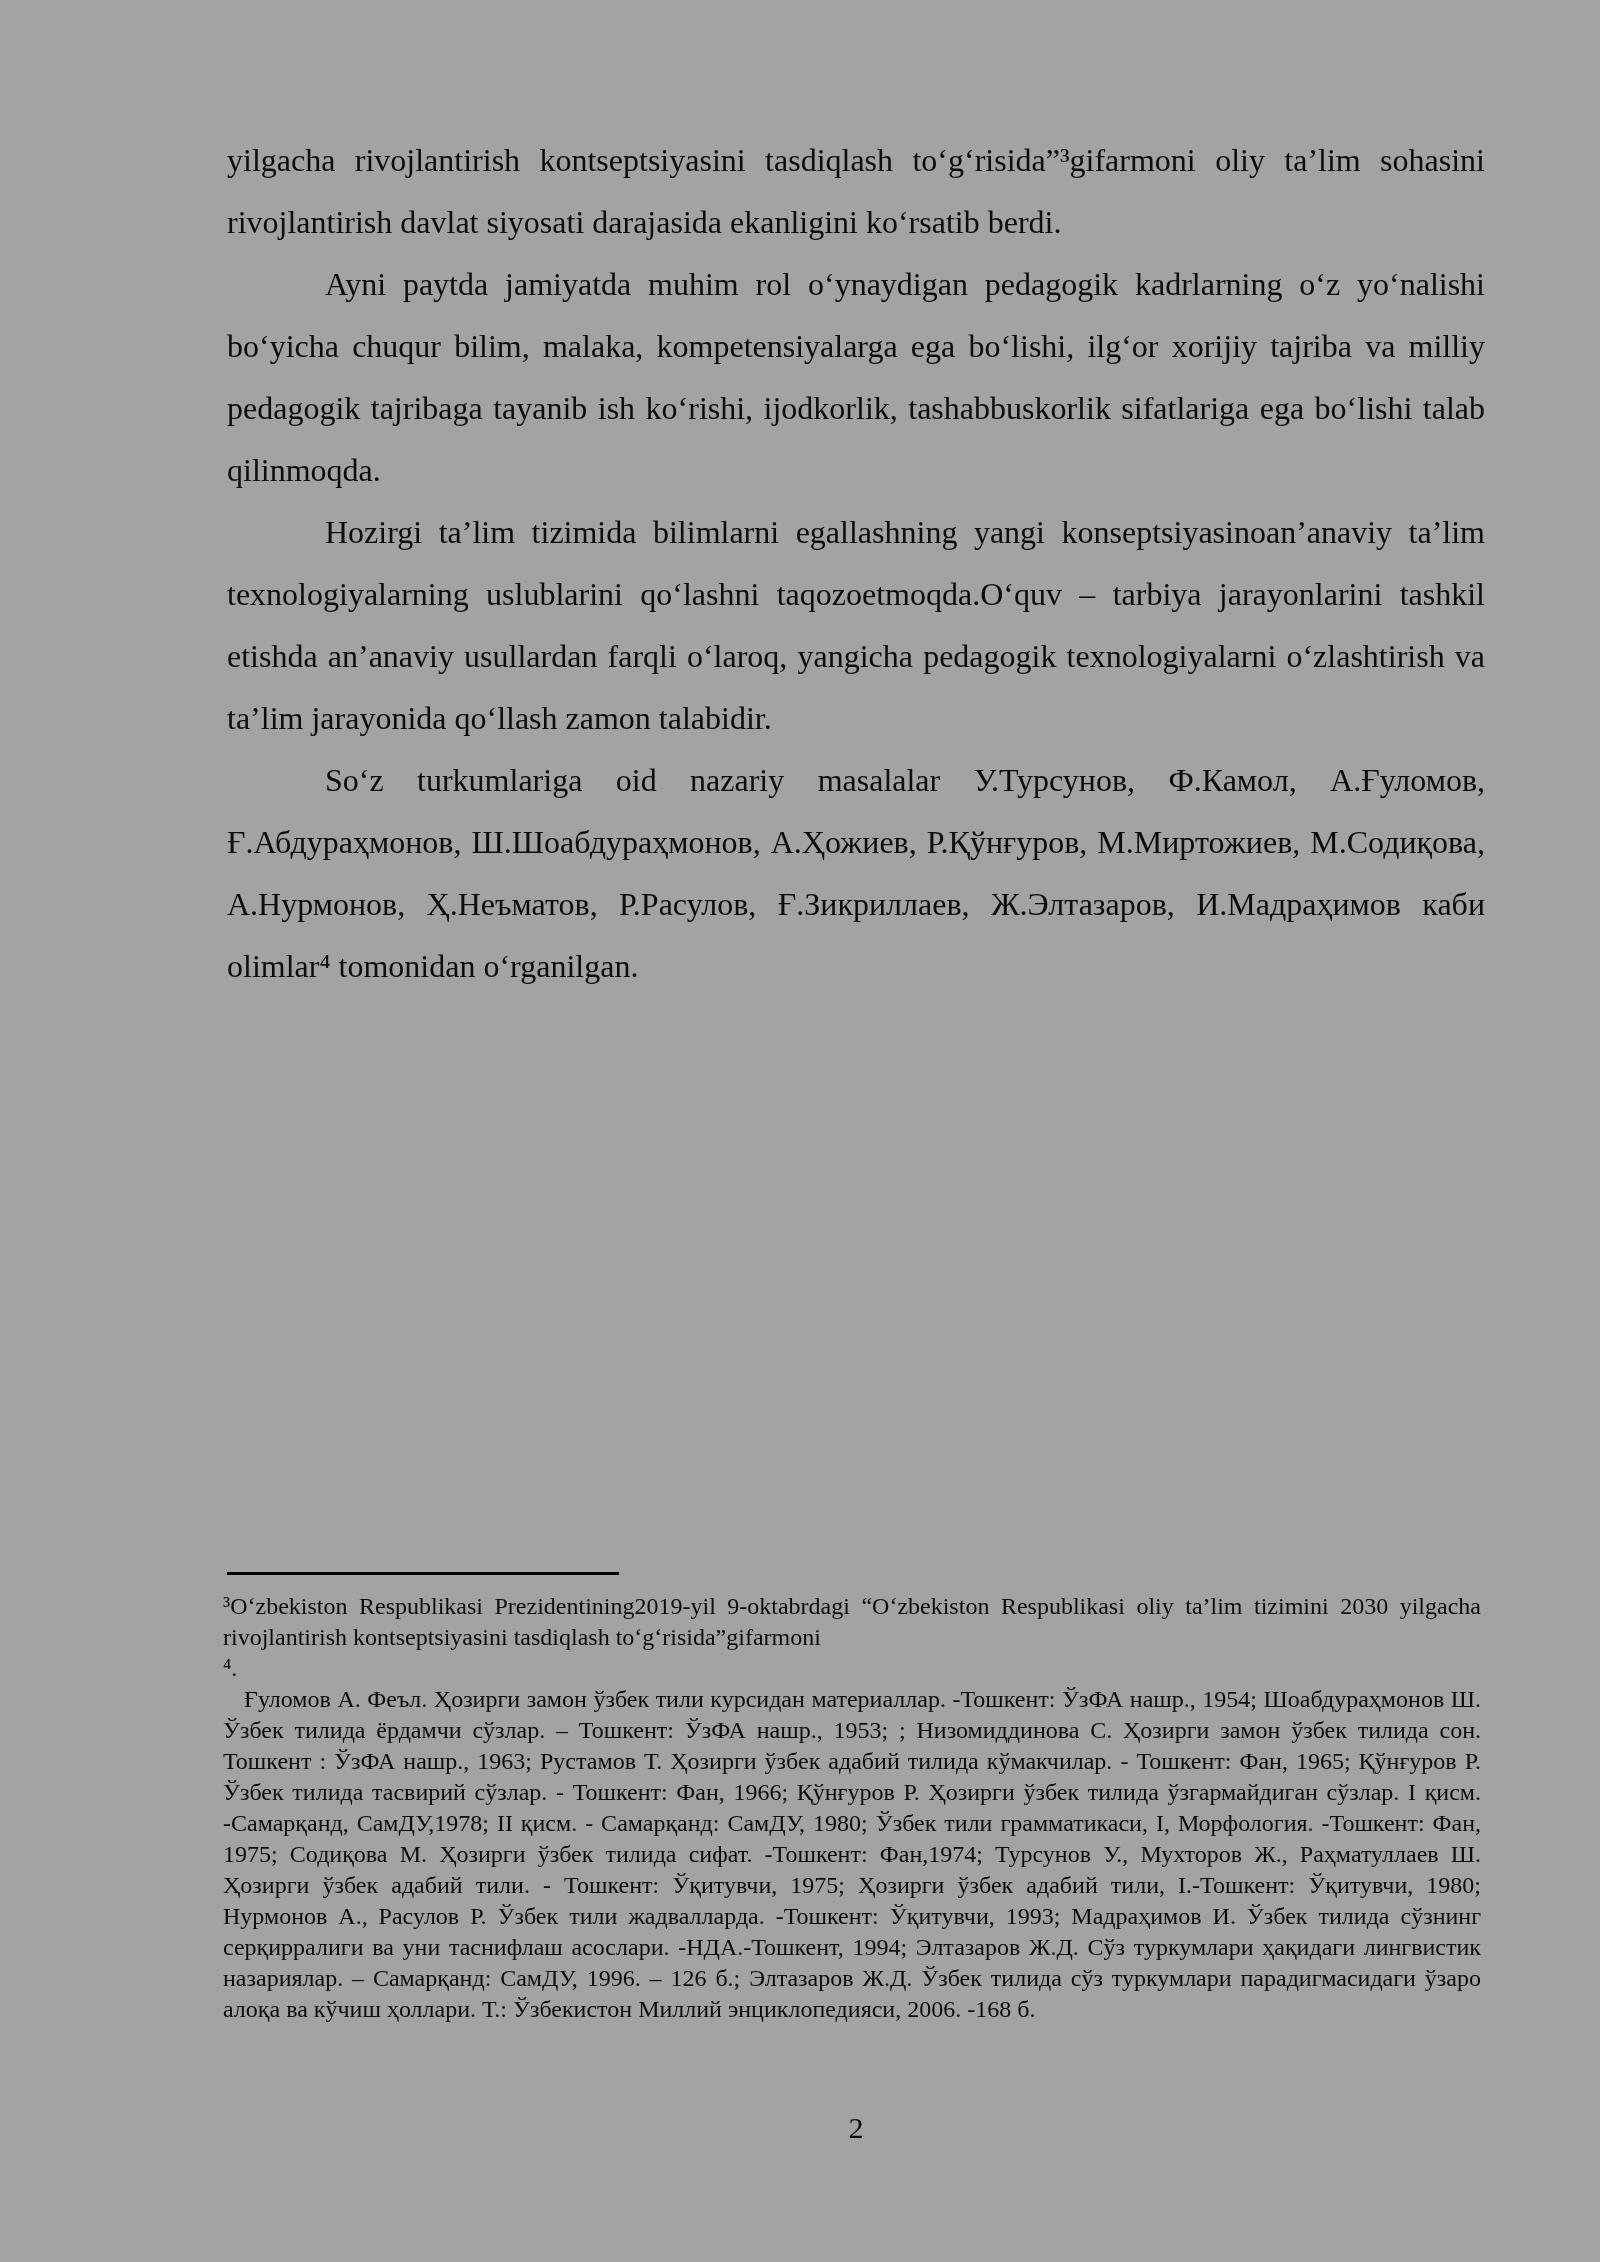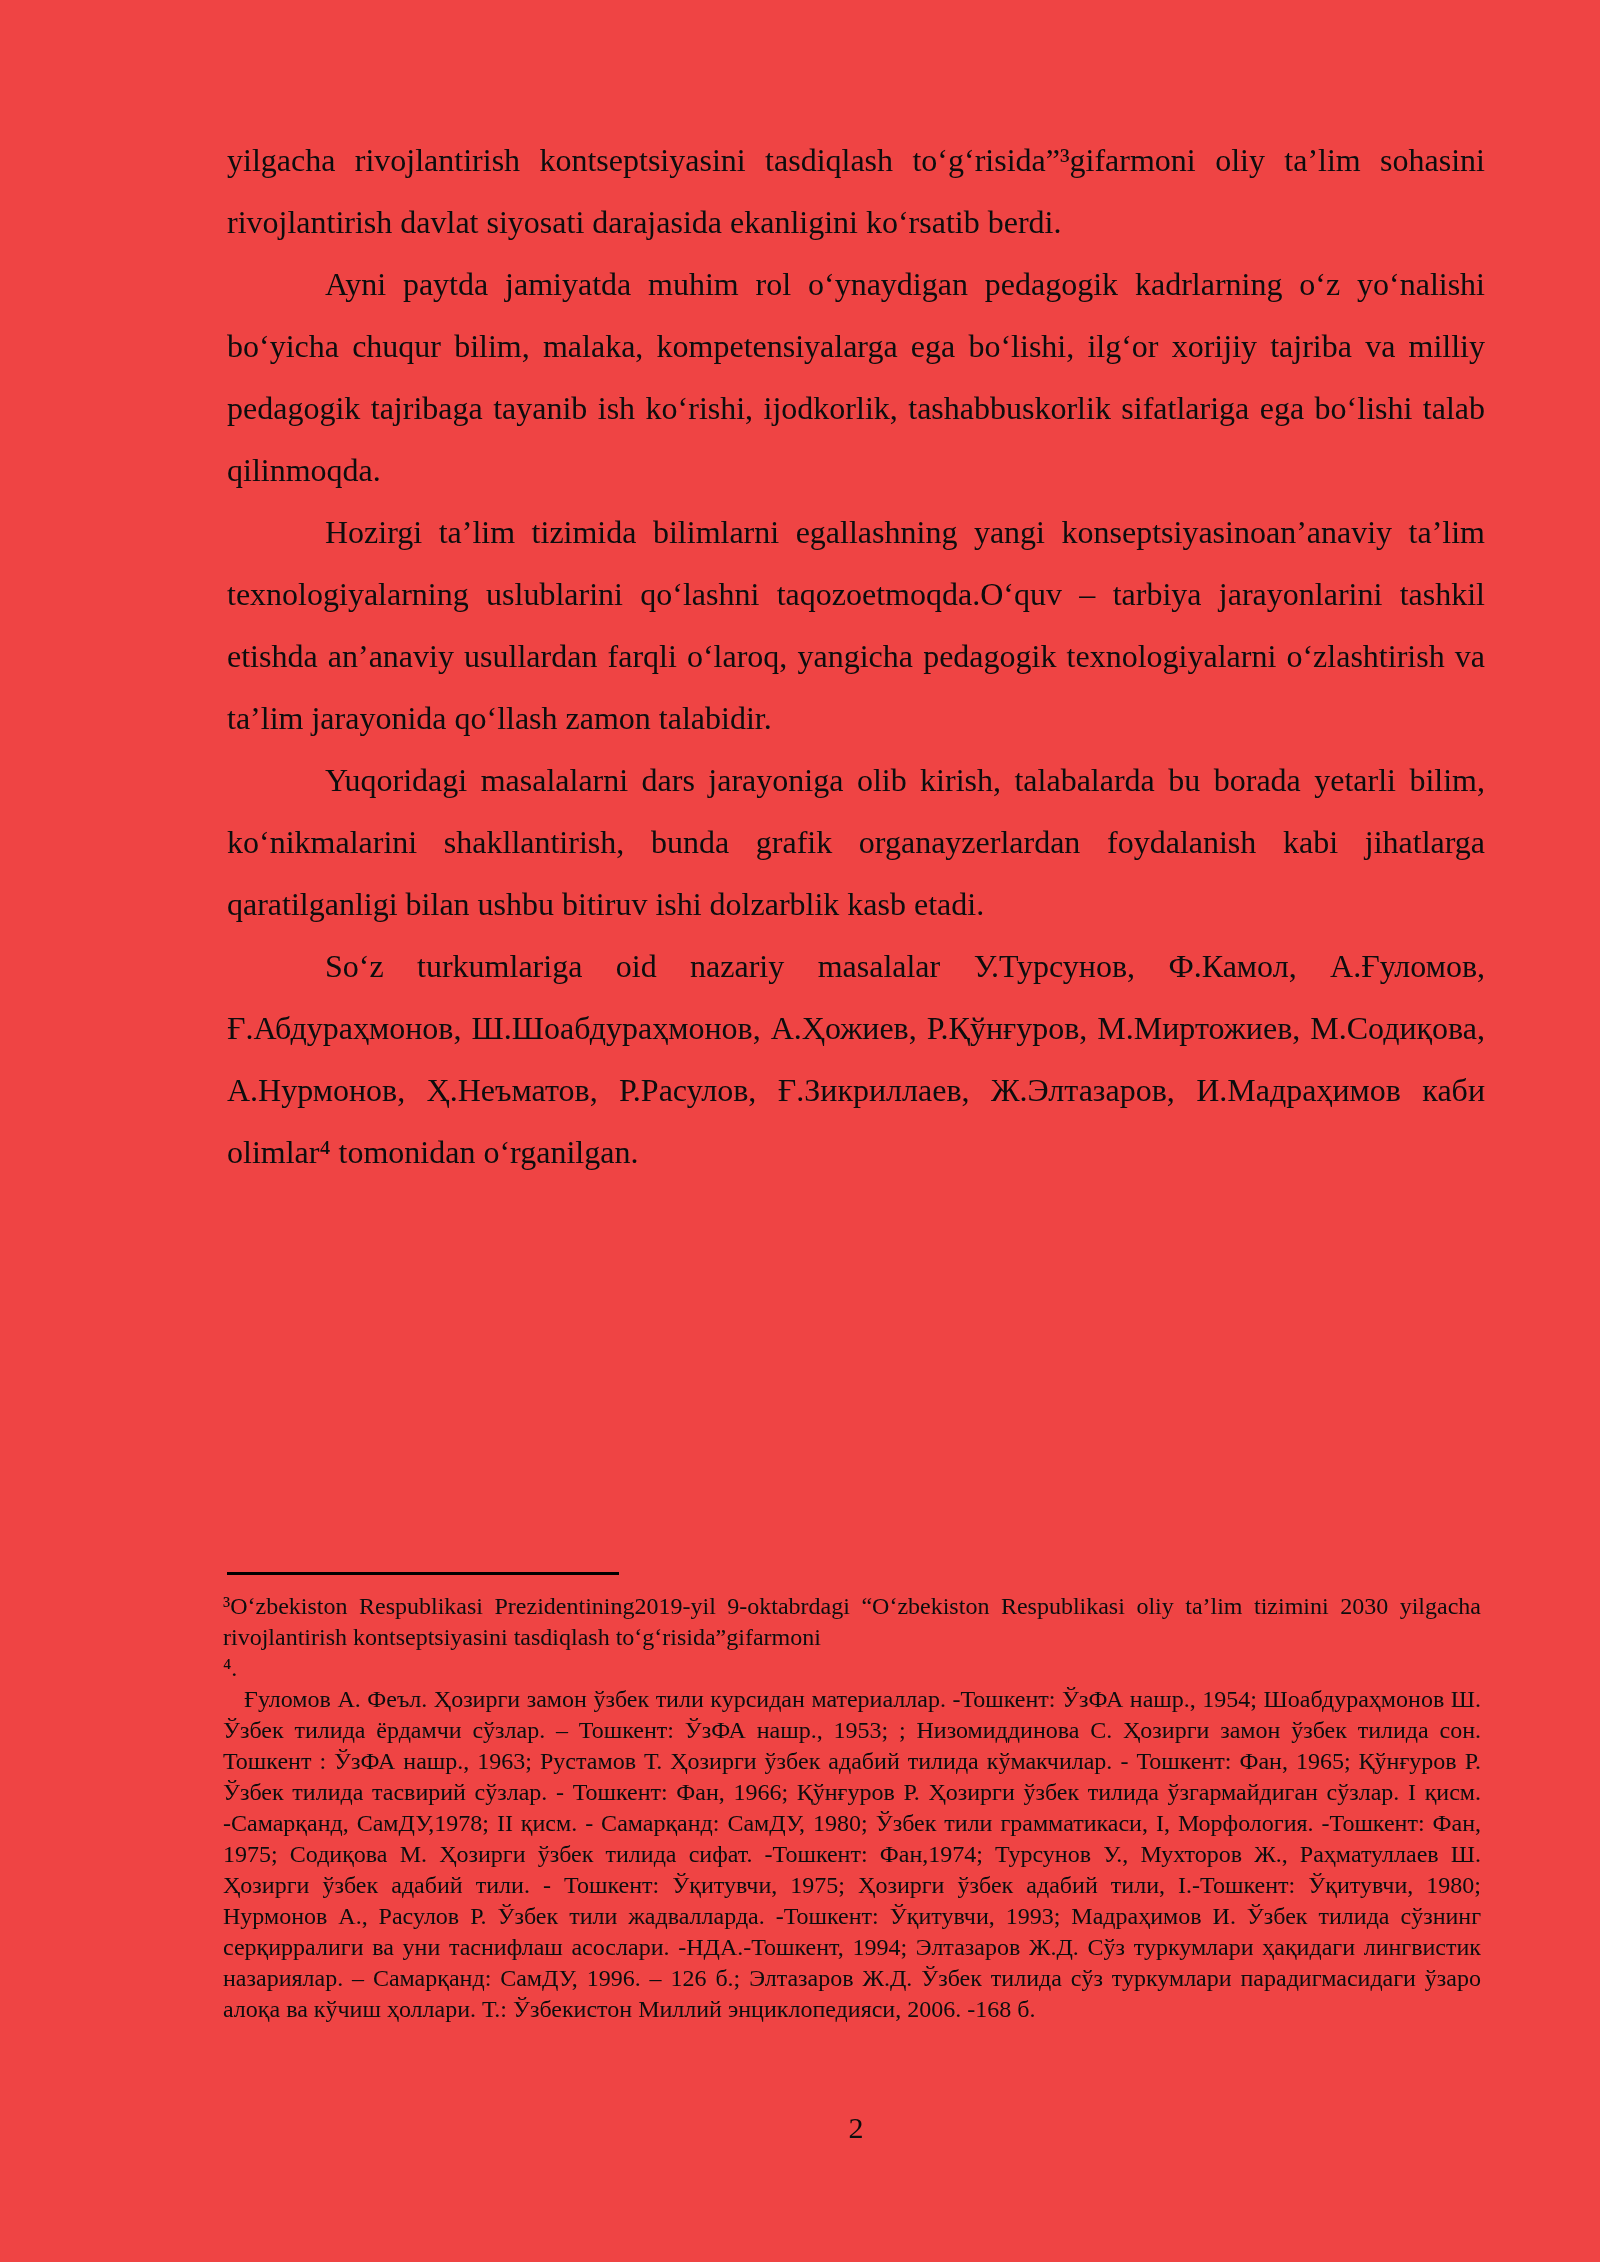--- a/index.html
+++ b/index.html
@@ -4,21 +4,21 @@
 <style>
   html, body {
     margin: 0;
     padding: 0;
     background: #ffffff;
   }
   .page {
     position: relative;
     width: 1600px;
     height: 2262px;
-    background: #ef4444;
+    background: #a3a3a3;
     color: #111111;
     font-family: "Liberation Serif", "DejaVu Serif", serif;
     overflow: hidden;
   }
   .body-text {
     position: absolute;
     left: 227px;
     top: 129px;
     width: 1258px;
   }
@@ -72,21 +72,20 @@
 </style>
 </head>
 <body>
 
 <div class="page">
 
   <div class="body-text">
     <p class="para">yilgacha rivojlantirish kontseptsiyasini tasdiqlash to‘g‘risida”³gifarmoni oliy ta’lim sohasini rivojlantirish davlat siyosati darajasida ekanligini ko‘rsatib berdi.</p>
     <p class="para indent">Ayni paytda jamiyatda muhim rol o‘ynaydigan pedagogik kadrlarning o‘z yo‘nalishi bo‘yicha chuqur bilim, malaka, kompetensiyalarga ega bo‘lishi, ilg‘or xorijiy tajriba va milliy pedagogik tajribaga tayanib ish ko‘rishi, ijodkorlik, tashabbuskorlik sifatlariga ega bo‘lishi talab qilinmoqda.</p>
     <p class="para indent">Hozirgi ta’lim tizimida bilimlarni egallashning yangi konseptsiyasinoan’anaviy ta’lim texnologiyalarning uslublarini qo‘lashni taqozoetmoqda.O‘quv – tarbiya jarayonlarini tashkil etishda  an’anaviy usullardan farqli o‘laroq, yangicha pedagogik texnologiyalarni o‘zlashtirish va ta’lim jarayonida qo‘llash zamon talabidir.</p>
-    <p class="para indent">Yuqoridagi  masalalarni dars jarayoniga olib kirish, talabalarda bu borada yetarli bilim, ko‘nikmalarini shakllantirish, bunda grafik organayzerlardan foydalanish kabi jihatlarga qaratilganligi bilan ushbu bitiruv ishi dolzarblik kasb etadi.</p>
     <p class="para indent">So‘z turkumlariga oid nazariy masalalar  У.Турсунов, Ф.Камол, А.Ғуломов, Ғ.Абдураҳмонов, Ш.Шоабдураҳмонов, А.Ҳожиев, Р.Қўнғуров, М.Миртожиев, М.Содиқова, А.Нурмонов, Ҳ.Неъматов, Р.Расулов, Ғ.Зикриллаев, Ж.Элтазаров, И.Мадраҳимов каби olimlar⁴ tomonidan o‘rganilgan.</p>
   </div>
 
   <div class="fn-sep"></div>
 
   <div class="footnotes">
     <p class="fn">³O‘zbekiston Respublikasi Prezidentining2019-yil 9-oktabrdagi “O‘zbekiston Respublikasi oliy ta’lim tizimini 2030 yilgacha rivojlantirish kontseptsiyasini tasdiqlash to‘g‘risida”gifarmoni</p>
     <p class="fn fn-marker">⁴.</p>
     <p class="fn fn-refs">Ғуломов А. Феъл. Ҳозирги замон ўзбек тили курсидан материаллар. -Тошкент: ЎзФА нашр., 1954; Шоабдураҳмонов Ш. Ўзбек тилида ёрдамчи сўзлар. – Тошкент: ЎзФА нашр., 1953; ; Низомиддинова С. Ҳозирги замон ўзбек тилида сон. Тошкент : ЎзФА нашр., 1963; Рустамов Т. Ҳозирги ўзбек адабий тилида кўмакчилар. - Тошкент: Фан, 1965; Қўнғуров Р. Ўзбек тилида тасвирий сўзлар. - Тошкент: Фан, 1966; Қўнғуров Р. Ҳозирги ўзбек тилида ўзгармайдиган сўзлар. I қисм. -Самарқанд, СамДУ,1978; II қисм. - Самарқанд: СамДУ, 1980; Ўзбек тили грамматикаси, I, Морфология. -Тошкент: Фан, 1975; Содиқова М. Ҳозирги ўзбек тилида сифат. -Тошкент: Фан,1974; Турсунов У., Мухторов Ж., Раҳматуллаев Ш. Ҳозирги ўзбек адабий тили. - Тошкент: Ўқитувчи, 1975; Ҳозирги ўзбек адабий тили, I.-Тошкент: Ўқитувчи, 1980; Нурмонов А., Расулов Р. Ўзбек тили жадвалларда. -Тошкент: Ўқитувчи, 1993; Мадраҳимов И. Ўзбек тилида сўзнинг серқирралиги ва уни таснифлаш асослари. -НДА.-Тошкент, 1994; Элтазаров Ж.Д. Сўз туркумлари ҳақидаги лингвистик назариялар. – Самарқанд: СамДУ, 1996. – 126 б.; Элтазаров Ж.Д. Ўзбек тилида сўз туркумлари парадигмасидаги ўзаро алоқа ва кўчиш ҳоллари. Т.: Ўзбекистон Миллий энциклопедияси, 2006. -168 б.</p>
   </div>

